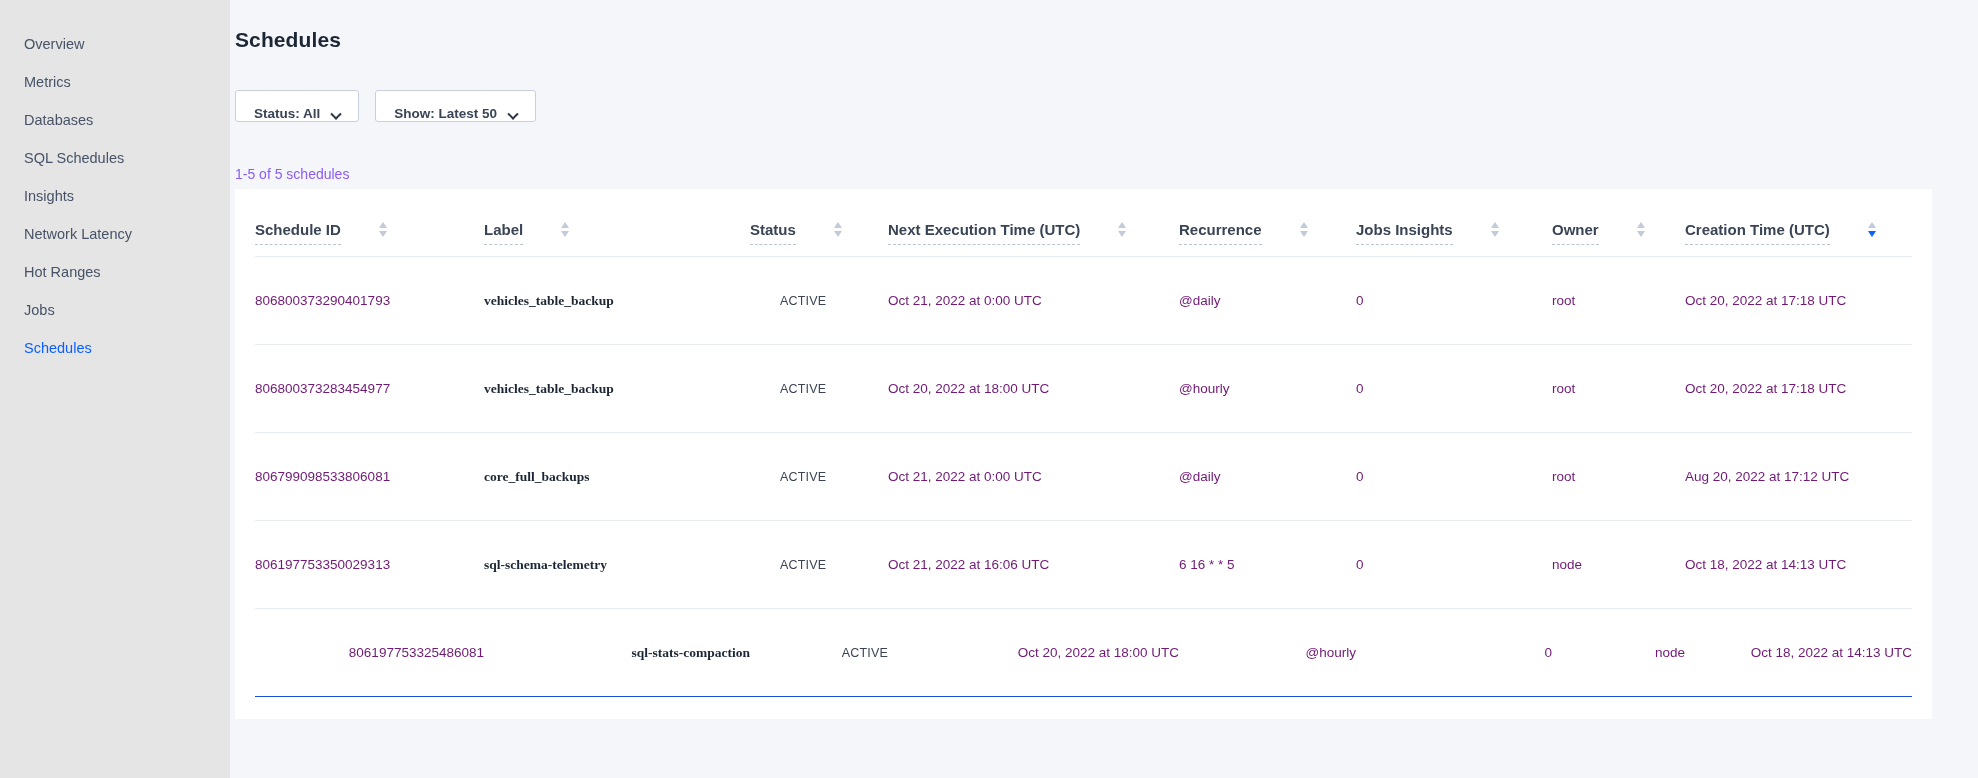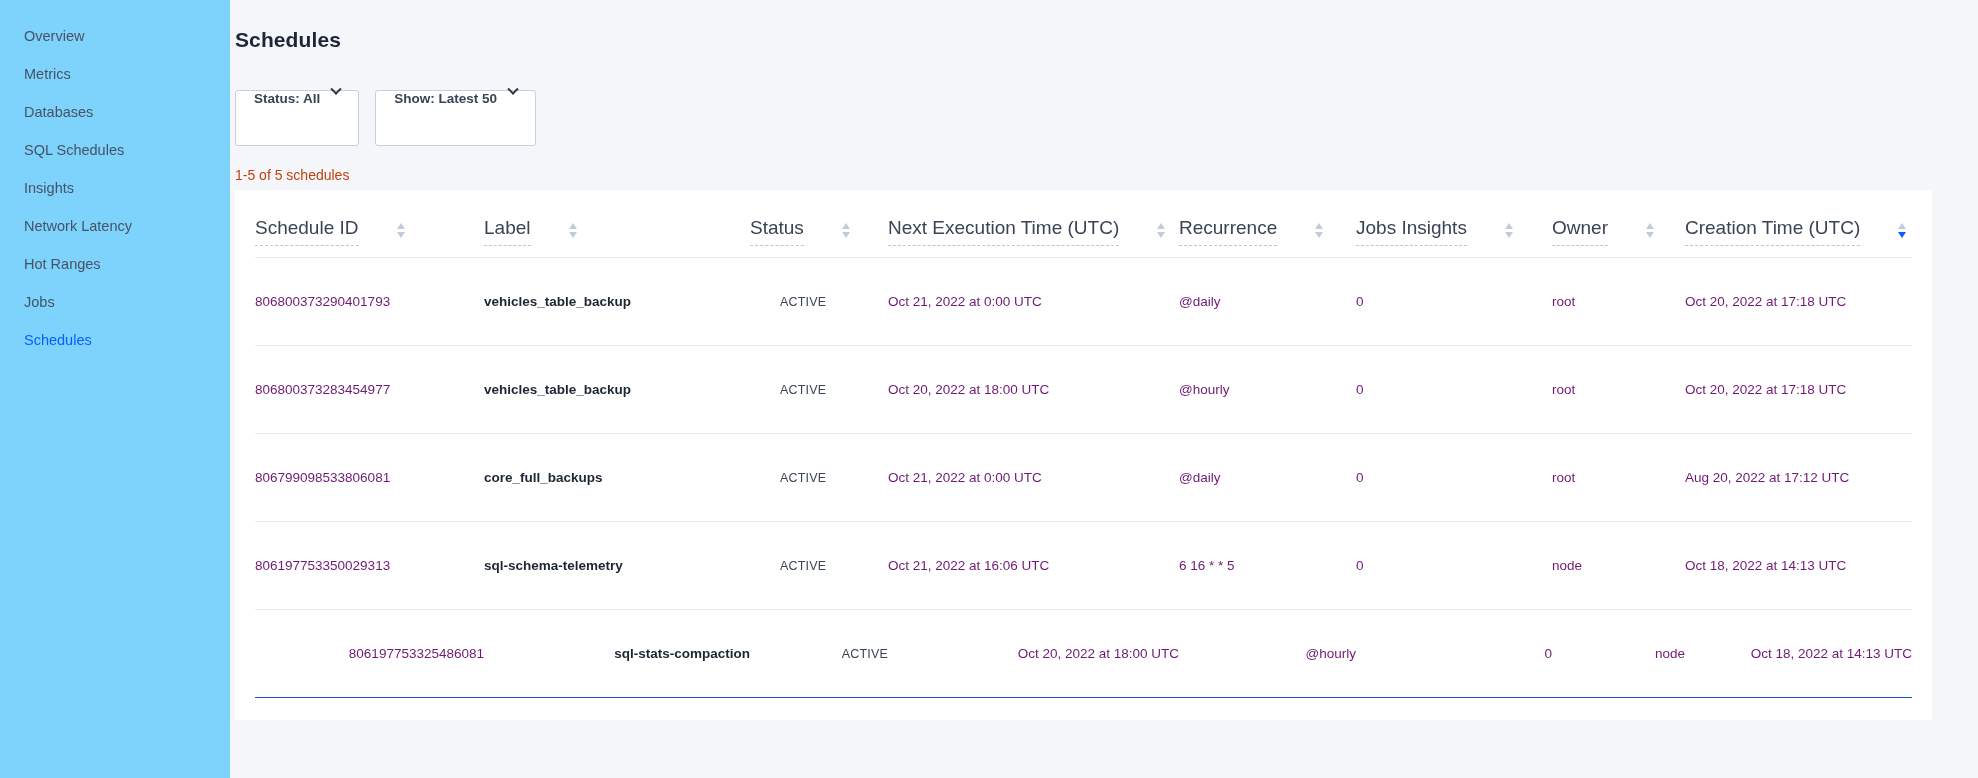--- a/index.html
+++ b/index.html
@@ -7,22 +7,22 @@
   body {
     font-family: "Liberation Sans", "DejaVu Sans", sans-serif;
     background:#f4f6fa;
     display:flex;
     color:#242a35;
   }
 
   
   .sidebar {
     width:230px; min-width:230px; height:778px;
-    background:#7dd3fc;
-    padding-top:17px;
+    background:#e5e5e5;
+    padding-top:25px;
   }
   .nav-item {
     padding:11px 24px;
     font-size:14.5px;
     color:#475266;
     cursor:pointer;
     white-space:nowrap;
   }
   .nav-item.active { color:#0b5fff; }
 
@@ -36,45 +36,45 @@
     font-weight:700;
     color:#1c2634;
     letter-spacing:0.1px;
   }
   .filters {
     margin-top:38px;
     display:flex;
     gap:16px;
   }
   .dropdown-btn {
-    height:56px;
+    height:32px;
     background:#ffffff;
     border:1px solid #c8cfdd;
     border-radius:3px;
     display:inline-flex;
-    align-items:flex-start;
+    align-items:flex-end;
     padding:0 18px;
     font-family:inherit;
     font-size:13.5px;
     font-weight:700;
     color:#394455;
     cursor:pointer;
     gap:12px;
   }
   .chevron {
     width:8px; height:8px;
     border-right:2px solid #2c3647;
     border-bottom:2px solid #2c3647;
     transform:rotate(45deg) translate(-2px,-2px);
     margin-top:-3px;
   }
   .results-count {
-    margin-top:21px;
+    margin-top:44px;
     font-size:14px;
-    color:#c2410c;
+    color:#8b5cf6;
   }
 
   
   .card {
     margin-top:7px;
     background:#ffffff;
     width:1697px;
     height:530px;
     padding:0 20px;
   }
@@ -88,22 +88,22 @@
     padding-bottom:11px;
     border-bottom:1px solid #e7ebf2;
   }
   .th {
     display:flex;
     align-items:flex-end;
     gap:38px;
     cursor:pointer;
   }
   .th-label {
-    font-size:19px;
-    font-weight:400;
+    font-size:15px;
+    font-weight:700;
     color:#394455;
     padding-bottom:6px;
     border-bottom:1.5px dashed #bcc4d4;
     white-space:nowrap;
   }
   .sort-icon {
     display:inline-flex;
     flex-direction:column;
     gap:3px;
     padding-bottom:8px;
@@ -120,21 +120,21 @@
     border-bottom:1px solid #e7ebf2;
   }
   .tr:last-child { border-bottom:1px solid #1d4ed8;text-align:right; }
   .td {
     font-size:13.5px;
     color:#701a75;
     white-space:nowrap;
     overflow:hidden;
   }
   .td-label {
-    font-family:Liberation Sans, sans-serif;
+    font-family:Liberation Serif, serif;
     font-weight:700;
     font-size:13.5px;
     color:#1c2634;
   }
   .td-status {
     font-size:12.5px;
     color:#394455;
     letter-spacing:0.2px;
     margin-left:30px;
   }

